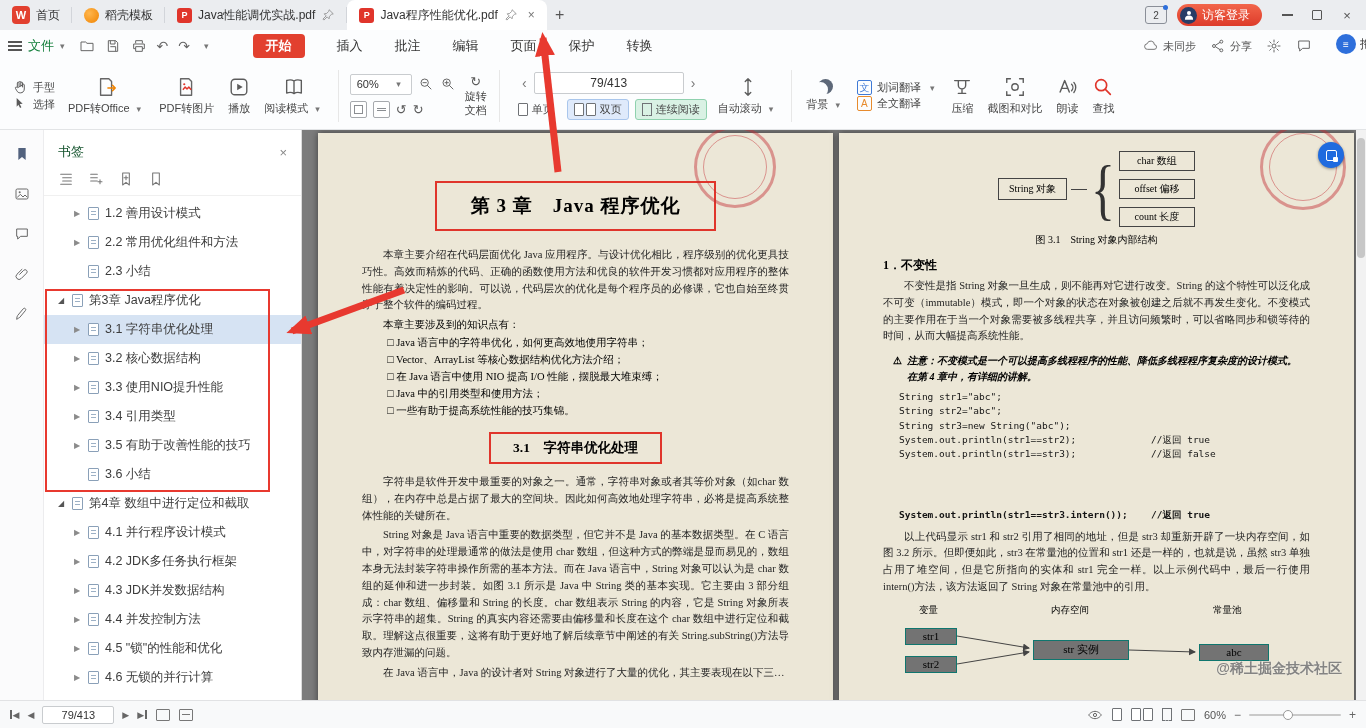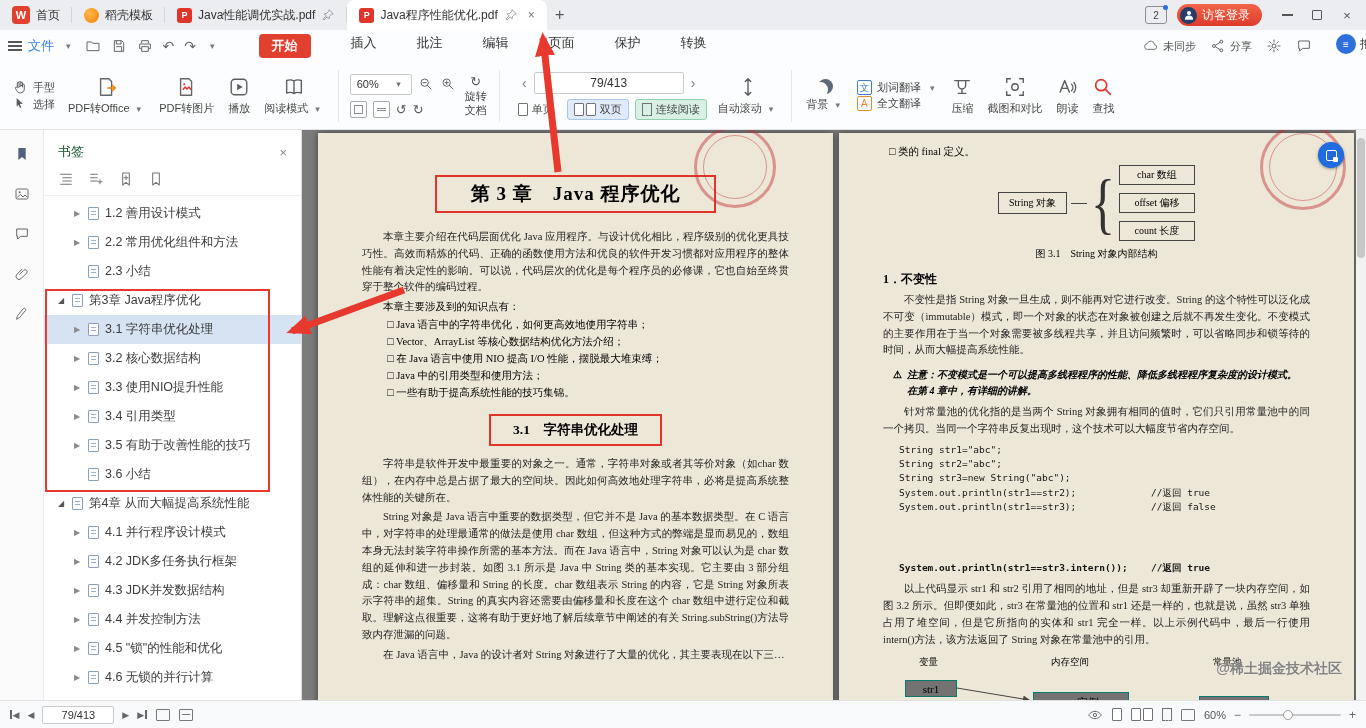--- a/index.html
+++ b/index.html
@@ -37,25 +37,25 @@
     color:#555; font-size:13px; }
   .wc-min { width:11px; height:1.5px; background:#555; }
   .wc-max { width:10px; height:10px; border:1.5px solid #555; border-radius:1px; }
 
   
   .ribbon { position:absolute; top:30px; left:0; right:0; height:32px; background:#fcfdfe;
     display:flex; align-items:center; padding:0 8px; }
   .hamb { width:14px; height:10px; border-top:2px solid #555; border-bottom:2px solid #555;
     position:relative; margin-right:6px; }
   .hamb::after { content:""; position:absolute; left:0; right:0; top:2px; height:2px; background:#555; }
-  .filelbl { font-size:13px; color:#3b82f6; margin-right:8px; }
+  .filelbl { font-size:13px; color:#15803d; margin-right:2px; }
   .caret { font-size:9px; color:#777; margin:0 4px; }
   .qicons { display:flex; align-items:center; gap:10px; margin:0 14px 0 10px; color:#666; }
   .qicons .gl { font-size:14px; color:#666; }
-  .rtabs { display:flex; align-items:flex-start; gap:40px; margin-left:26px; font-size:13px; color:#333; }
+  .rtabs { display:flex; align-items:center; gap:32px; margin-left:26px; font-size:13px; color:#333; }
   .rtab.active { background:#e2402f; color:#fff; border-radius:4px; padding:3px 13px; font-weight:bold; }
   .ribbon-right { margin-left:auto; display:flex; align-items:center; gap:14px; font-size:11px;
     color:#555; padding-right:46px; }
   .rr-item { display:flex; align-items:center; gap:4px; }
   .dock { position:absolute; right:-6px; top:4px; display:flex; align-items:center; gap:4px;
     font-size:12px; color:#333; }
   .dock-circ { width:20px; height:20px; border-radius:50%; background:#2e6fdb; color:#fff;
     font-size:10px; display:flex; align-items:center; justify-content:center; }
 
   
@@ -130,21 +130,21 @@
   .pdfarea { position:absolute; left:302px; top:130px; right:10px; bottom:28px; background:#7c7c7c;
     overflow:hidden; }
   .page { position:absolute; top:3px; width:515px; height:1200px; background:#ece7d7;
     box-shadow:0 0 7px rgba(0,0,0,.5); padding:24px 44px 0; }
   .page.pl { left:16px; }
   .page.pr { left:537px; padding-top:12px; }
   .para { font-size:10.5px; line-height:1.6; text-align:justify; text-indent:2em; margin-bottom:3px;
     font-family:"Liberation Serif", serif; color:#242424; }
   .plead { text-indent:2em; font-size:10.5px; line-height:1.6; font-family:"Liberation Serif",serif; }
   .pbullet { font-size:10.5px; line-height:1.62; margin-left:2.4em; font-family:"Liberation Serif",serif; }
-  .chapbox { width:fit-content; margin:18px auto 16px; padding:4px 34px; border:2.5px solid #e0352b;
+  .chapbox { width:fit-content; margin:24px auto 16px; padding:10px 34px; border:2.5px solid #e0352b;
     font-size:19px; font-weight:bold; font-family:"Liberation Serif",serif; letter-spacing:1px; }
   .secbox { width:fit-content; margin:13px auto 10px; padding:5px 22px; border:2px solid #e0352b;
     font-size:13.5px; font-weight:bold; font-family:"Liberation Serif",serif; }
   .subbox { width:fit-content; margin:10px 0 7px; padding:3px 12px; border:2px solid #e0352b;
     font-size:12px; font-weight:bold; font-family:"Liberation Serif",serif; }
   .finalitem { font-size:10.5px; font-family:"Liberation Serif",serif; margin:0 0 6px 6px; }
   .fig1 { display:flex; align-items:center; justify-content:center; gap:4px; margin:6px 0 4px; }
   .fig1-root { border:1px solid #444; padding:3px 10px; font-size:10px; font-family:"Liberation Serif",serif; background:#ece7d7; }
   .fig1-line { width:16px; height:1px; background:#444; }
   .fig1-brace { font-size:50px; font-weight:200; color:#333; transform:scaleY(1.35); line-height:1;
@@ -663,21 +663,21 @@
           <span>3.5 有助于改善性能的技巧</span>
         </div>
       <div class="bm-row lvl1">
           <span class="bm-tg"></span>
           <span class="bm-doc"></span>
           <span>3.6 小结</span>
         </div>
       <div class="bm-row lvl0">
           <span class="bm-tg exp">◢</span>
           <span class="bm-doc"></span>
-          <span>第4章 从而大幅提高系统性能</span>
+          <span>第4章 数组中进行定位和截取</span>
         </div>
       <div class="bm-row lvl1">
           <span class="bm-tg">▶</span>
           <span class="bm-doc"></span>
           <span>4.1 并行程序设计模式</span>
         </div>
       <div class="bm-row lvl1">
           <span class="bm-tg">▶</span>
           <span class="bm-doc"></span>
           <span>4.2 JDK多任务执行框架</span>
@@ -716,39 +716,37 @@
       <div class="pbullet">□ 在 Java 语言中使用 NIO 提高 I/O 性能，摆脱最大堆束缚；</div>
       <div class="pbullet">□ Java 中的引用类型和使用方法；</div>
       <div class="pbullet">□ 一些有助于提高系统性能的技巧集锦。</div>
       <div class="secbox">3.1　字符串优化处理</div>
       <p class="para">字符串是软件开发中最重要的对象之一。通常，字符串对象或者其等价对象（如char 数组），在内存中总是占据了最大的空间块。因此如何高效地处理字符串，必将是提高系统整体性能的关键所在。</p>
       <p class="para">String 对象是 Java 语言中重要的数据类型，但它并不是 Java 的基本数据类型。在 C 语言中，对字符串的处理最通常的做法是使用 char 数组，但这种方式的弊端是显而易见的，数组本身无法封装字符串操作所需的基本方法。而在 Java 语言中，String 对象可以认为是 char 数组的延伸和进一步封装。如图 3.1 所示是 Java 中 String 类的基本实现。它主要由 3 部分组成：char 数组、偏移量和 String 的长度。char 数组表示 String 的内容，它是 String 对象所表示字符串的超集。String 的真实内容还需要由偏移量和长度在这个 char 数组中进行定位和截取。理解这点很重要，这将有助于更好地了解后续章节中阐述的有关 String.subString()方法导致内存泄漏的问题。</p>
       <p class="para">在 Java 语言中，Java 的设计者对 String 对象进行了大量的优化，其主要表现在以下三…</p>
     </div>
 
     <div class="page pr">
-      <div class="finalitem">□ 类的 final 定义。</div>
       <div class="fig1">
         <div class="fig1-root">String 对象</div>
         <div class="fig1-line"></div>
         <div class="fig1-brace">{</div>
         <div class="fig1-parts">
           <div class="fig1-box">char 数组</div>
           <div class="fig1-box">offset 偏移</div>
           <div class="fig1-box">count 长度</div>
         </div>
       </div>
       <div class="fig1-cap">图 3.1　String 对象内部结构</div>
       <div class="ph">1．不变性</div>
       <p class="para">不变性是指 String 对象一旦生成，则不能再对它进行改变。String 的这个特性可以泛化成不可变（immutable）模式，即一个对象的状态在对象被创建之后就不再发生变化。不变模式的主要作用在于当一个对象需要被多线程共享，并且访问频繁时，可以省略同步和锁等待的时间，从而大幅提高系统性能。</p>
       <div class="pnote">
         <span class="note-g">⚠</span>
         <span>注意：不变模式是一个可以提高多线程程序的性能、降低多线程程序复杂度的设计模式。在第 4 章中，有详细的讲解。</span>
       </div>
-      <p class="para">针对常量池的优化指的是当两个 String 对象拥有相同的值时，它们只引用常量池中的同一个拷贝。当同一个字符串反复出现时，这个技术可以大幅度节省内存空间。</p>
       <div class="codeblk">
         <div class="codeline">
             <span class="t">String str1="abc";</span>
             <span class="c"></span>
           </div>
         <div class="codeline">
             <span class="t">String str2="abc";</span>
             <span class="c"></span>
           </div>
         <div class="codeline">

